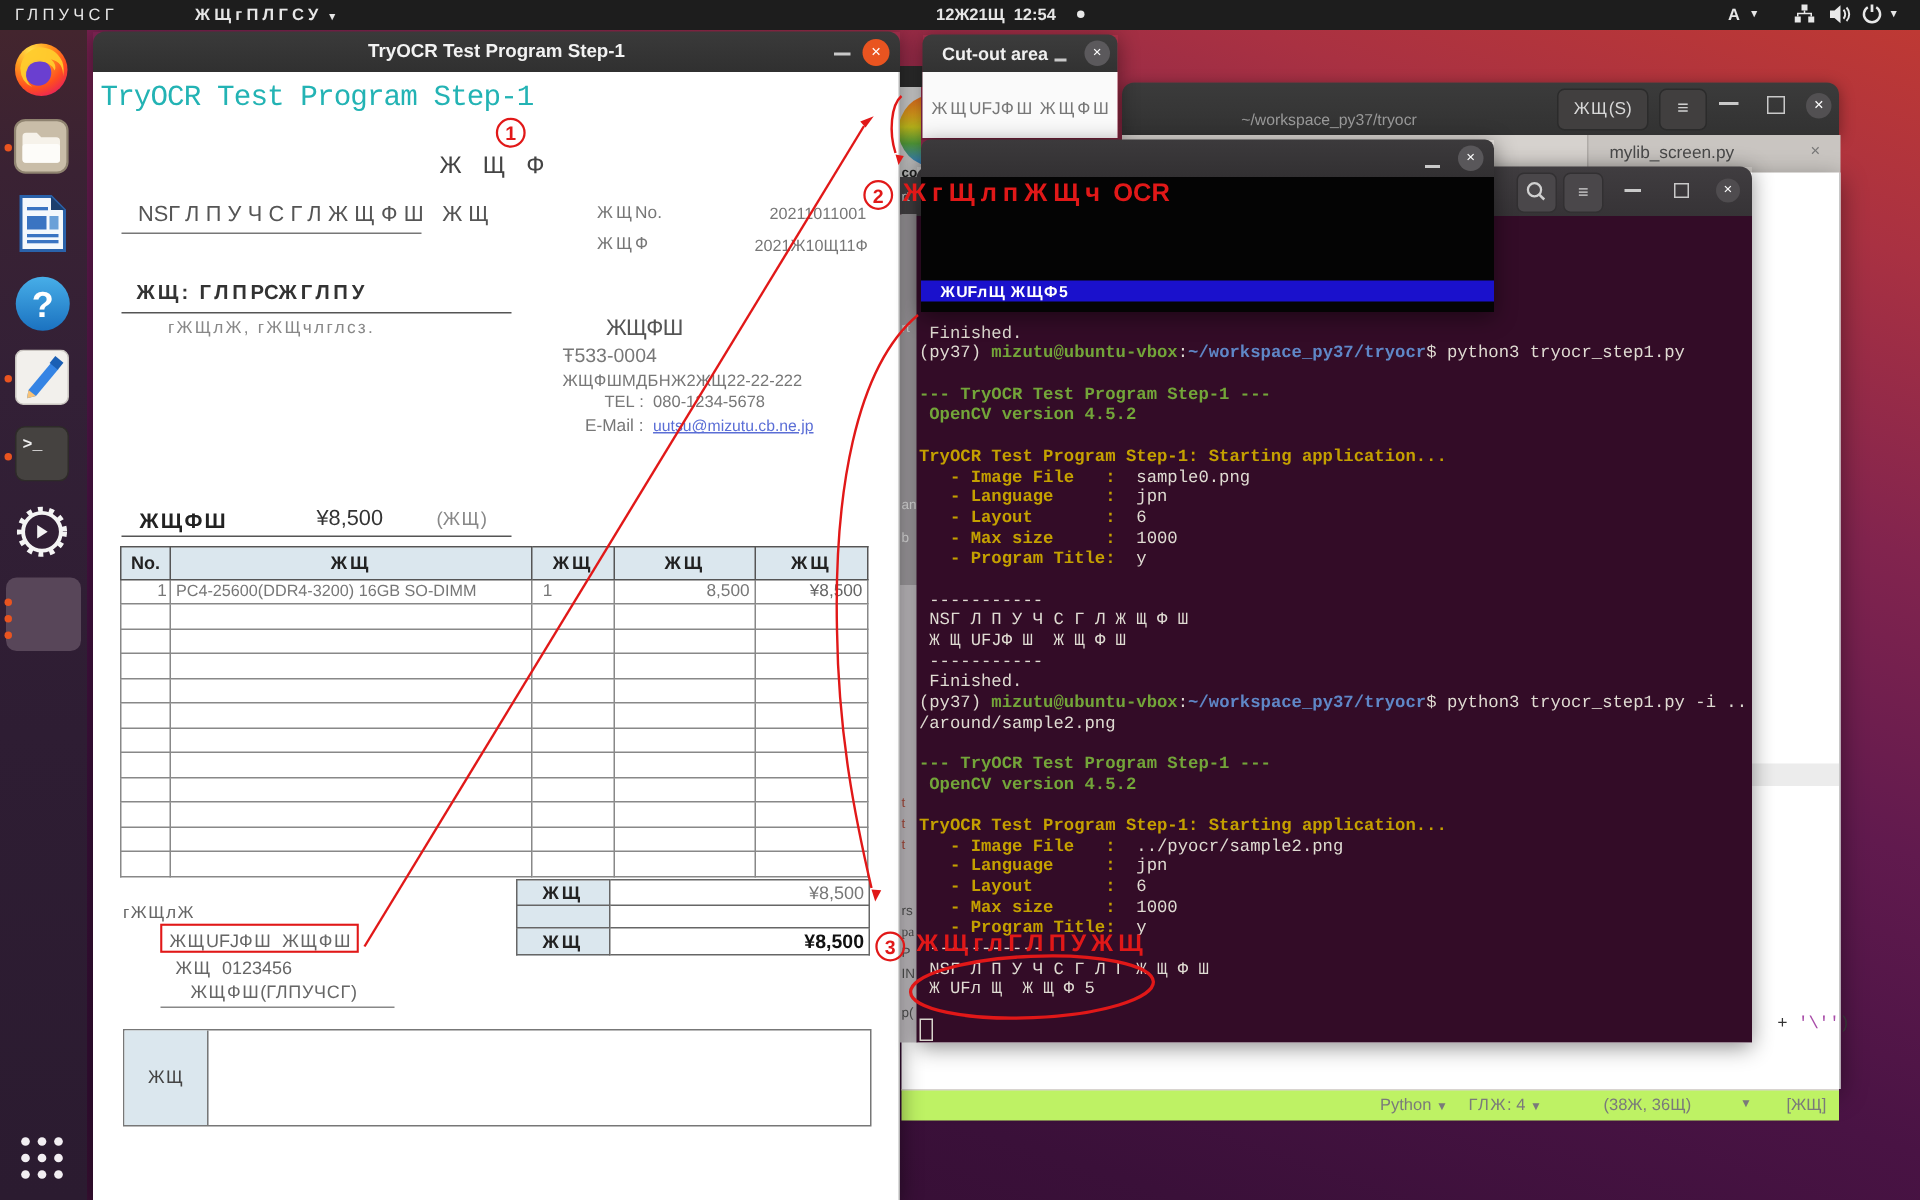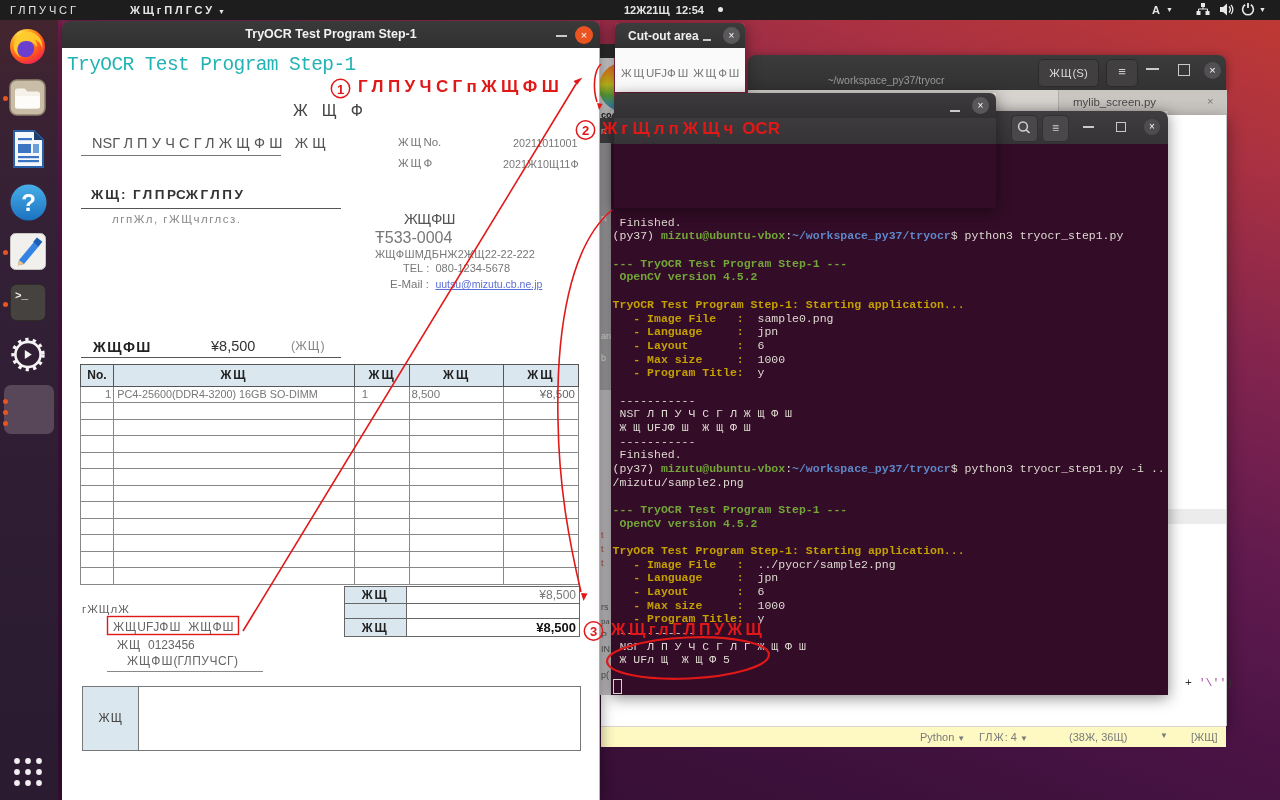--- a/index.html
+++ b/index.html
@@ -33,21 +33,21 @@
   <div class="ab" style="left:147px;top:35px;width:478px;height:25px;background:#d6d2ce;border-bottom:1px solid #bcb8b4;"></div>
   <div class="ab" style="left:457px;top:35px;width:168px;height:25px;background:#c9c5c1;border-left:1px solid #b0aca8;"></div>
   <div class="ab" style="left:472px;top:41px;width:110px;color:#4a4a4a;font-size:11.5px;">mylib_screen.py</div>
   <div class="ab" style="left:606px;top:40px;color:#777;font-size:11px;">×</div>
 
   <div class="ab" style="left:0;top:60px;width:625px;height:611px;background:#ffffff;border-right:1px solid #c8c8c8;box-shadow:0 4px 16px rgba(0,0,0,.4);"></div>
   <div class="ab" style="left:0;top:454px;width:625px;height:15px;background:#ececec;"></div>
 
   <pre class="ab" style="left:577px;top:621px;font-size:11.5px;color:#333;"> + <span style="color:#a84ca8">'\''</span>)</pre>
 
-  <div class="ab" style="left:0;top:671px;width:625px;height:20px;background:#fef9c3;border-top:1px solid #d8d4d0;color:#7a7a7a;font-size:11px;">
+  <div class="ab" style="left:0;top:671px;width:625px;height:20px;background:#bef264;border-top:1px solid #d8d4d0;color:#7a7a7a;font-size:11px;">
     <span class="ab" style="left:319px;top:4px;">Python <small style="font-size:8px">▼</small></span>
     <span class="ab" style="left:378px;top:4px;"><span class="jp" style="letter-spacing:1px">ГЛЖ</span>: 4 <small style="font-size:8px">▼</small></span>
     <span class="ab" style="left:468px;top:4px;">(38<span class="jp" style="letter-spacing:0">Ж</span>, 36<span class="jp" style="letter-spacing:0">Щ</span>)</span>
     <span class="ab" style="left:559px;top:4px;font-size:8px;">▼</span>
     <span class="ab" style="left:590px;top:4px;">[<span class="jp" style="letter-spacing:0">ЖЩ</span>]</span>
   </div>
 </div>
 
 <div class="ab" style="left:600px;top:44px;width:15px;height:14px;background:#2b2b2b;"></div>
 <div class="ab" style="left:600px;top:58px;width:14px;height:60px;background:#cdcdcd;overflow:hidden;">
@@ -87,24 +87,24 @@
 
   <div class="ab" style="left:30px;top:87px;font-size:14.5px;color:#555;">NS<span class="jp" style="letter-spacing:4.2px">ГЛПУЧСГЛЖЩФШ</span>&nbsp;&nbsp;<span class="jp" style="letter-spacing:4px">ЖЩ</span></div>
   <div class="ab" style="left:19px;top:106.5px;width:200px;height:1px;background:#777;"></div>
   <div class="ab" style="left:336px;top:88px;font-size:11.5px;color:#777;"><span class="jp" style="letter-spacing:2px">ЖЩ</span>No.</div>
   <div class="ab" style="left:451px;top:89px;font-size:10.8px;color:#777;">20211011001</div>
   <div class="ab" style="left:336px;top:109px;font-size:11.5px;color:#777;"><span class="jp" style="letter-spacing:2px">ЖЩФ</span></div>
   <div class="ab" style="left:441px;top:110px;font-size:10.8px;color:#777;">2021<span class="jp" style="letter-spacing:0">Ж</span>10<span class="jp" style="letter-spacing:0">Щ</span>11<span class="jp" style="letter-spacing:0">Ф</span></div>
 
   <div class="ab" style="left:29px;top:139px;font-size:13.5px;color:#333;font-weight:bold;"><span class="jp" style="letter-spacing:2px">ЖЩ</span>:&nbsp;&nbsp;<span class="jp" style="letter-spacing:2.5px">ГЛП</span>PC<span class="jp" style="letter-spacing:2.5px">ЖГЛПУ</span></div>
   <div class="ab" style="left:19px;top:159.5px;width:260px;height:1.5px;background:#555;"></div>
-  <div class="ab" style="left:50px;top:165px;font-size:11.5px;color:#888;"><span class="jp" style="letter-spacing:1.5px">лгпЖл, гЖЩчлглсз.</span></div>
+  <div class="ab" style="left:50px;top:165px;font-size:11.5px;color:#888;"><span class="jp" style="letter-spacing:1.5px">гЖЩлЖ, гЖЩчлглсз.</span></div>
 
   <div class="ab jp" style="left:342px;top:162px;font-size:15px;color:#555;letter-spacing:-0.5px;">ЖЩФШ</div>
-  <div class="ab" style="left:313px;top:181px;font-size:16px;color:#777;">Ŧ533-0004</div>
+  <div class="ab" style="left:313px;top:181px;font-size:13px;color:#777;">Ŧ533-0004</div>
   <div class="ab" style="left:313px;top:200px;font-size:11px;color:#777;"><span class="jp" style="letter-spacing:0.2px">ЖЩФШМДБНЖ</span>2<span class="jp" style="letter-spacing:0.2px">ЖЩ</span>22-22-222</div>
   <div class="ab" style="left:341px;top:214px;font-size:11px;color:#777;">TEL&nbsp;:&nbsp;&nbsp;080-1234-5678</div>
   <div class="ab" style="left:328px;top:230px;font-size:11.5px;color:#777;">E-Mail&nbsp;:&nbsp;&nbsp;<span style="color:#5b6ed6;text-decoration:underline;font-size:10.5px;">uutsu@mizutu.cb.ne.jp</span></div>
 
   <div class="ab" style="left:31px;top:291px;font-size:14px;color:#222;font-weight:bold;"><span class="jp" style="letter-spacing:1.5px">ЖЩФШ</span></div>
   <div class="ab" style="left:149px;top:290px;font-size:14.5px;color:#333;">¥8,500</div>
   <div class="ab" style="left:229px;top:291px;font-size:12.5px;color:#888;">(<span class="jp" style="letter-spacing:1px">ЖЩ</span>)</div>
   <div class="ab" style="left:19px;top:308.5px;width:260px;height:1.5px;background:#555;"></div>
 
   <table style="position:absolute;left:17.7px;top:316px;border-collapse:collapse;table-layout:fixed;width:499.3px;font-size:11.5px;color:#777;">
@@ -113,21 +113,21 @@
     <td style="border:1.2px solid #555;width:30.6px;text-align:center;">No.</td>
     <td style="border:1.2px solid #555;width:237.5px;text-align:center;"><span class="jp" style="letter-spacing:2px">ЖЩ</span></td>
     <td style="border:1.2px solid #555;width:52.6px;text-align:center;"><span class="jp" style="letter-spacing:2px">ЖЩ</span></td>
     <td style="border:1.2px solid #555;width:90.4px;text-align:center;"><span class="jp" style="letter-spacing:2px">ЖЩ</span></td>
     <td style="border:1.2px solid #555;text-align:center;"><span class="jp" style="letter-spacing:2px">ЖЩ</span></td>
    </tr>
    <tr style="height:16.5px;">
               <td style="border:1px solid #888;text-align:right;padding-right:2px;">1</td>
               <td style="border:1px solid #888;padding-left:3px;font-size:10.8px;">PC4-25600(DDR4-3200) 16GB SO-DIMM</td>
               <td style="border:1px solid #888;padding-left:7px;">1</td>
-              <td style="border:1px solid #888;padding-right:3px;">8,500</td>
+              <td style="border:1px solid #888;text-align:right;padding-right:3px;">8,500</td>
               <td style="border:1px solid #888;text-align:right;padding-right:3px;color:#666;">¥8,500</td>
             </tr>
    <tr style="height:16.5px;">
               <td style="border:1px solid #888;"></td>
               <td style="border:1px solid #888;"></td>
               <td style="border:1px solid #888;"></td>
               <td style="border:1px solid #888;"></td>
               <td style="border:1px solid #888;"></td>
             </tr>
    <tr style="height:16.5px;">
@@ -266,21 +266,21 @@
 <span class="y">   - Layout       :</span><span class="w">  6</span>
 <span class="y">   - Max size     :</span><span class="w">  1000</span>
 <span class="y">   - Program Title:</span><span class="w">  y</span>
 
 <span class="w"> -----------</span>
 <span class="w"> NS<span class="ck">ГЛПУЧСГЛЖЩФШ</span></span>
 <span class="w"> <span class="ck">ЖЩ</span>UFJ<span class="ck">ФШ</span> <span class="ck">ЖЩФШ</span></span>
 <span class="w"> -----------</span>
 <span class="w"> Finished.</span>
 <span class="w">(py37) </span><span class="g">mizutu@ubuntu-vbox</span><span class="w">:</span><span class="bl">~/workspace_py37/tryocr</span><span class="w">$ python3 tryocr_step1.py -i ..</span>
-<span class="w">/mizutu/sample2.png</span>
+<span class="w">/around/sample2.png</span>
 
 <span class="g">--- TryOCR Test Program Step-1 ---</span>
 <span class="g"> OpenCV version 4.5.2</span>
 
 <span class="y">TryOCR Test Program Step-1: Starting application...</span>
 <span class="y">   - Image File   :</span><span class="w">  ../pyocr/sample2.png</span>
 <span class="y">   - Language     :</span><span class="w">  jpn</span>
 <span class="y">   - Layout       :</span><span class="w">  6</span>
 <span class="y">   - Max size     :</span><span class="w">  1000</span>
 <span class="y">   - Program Title:</span><span class="w">  y</span>
@@ -288,20 +288,24 @@
 <span class="w"> NS<span class="ck">ГЛПУЧСГЛГЖЩФШ</span></span>
 <span class="w"> <span class="ck">Ж</span>UF<span class="ck">лЩ</span> <span class="ck">ЖЩФ</span>5</span></pre>
   <div class="ab" style="left:2px;top:535px;width:7px;height:13px;border:1.2px solid #d8d4cc;"></div>
  </div>
 </div>
 
 <div class="ab win" style="left:614px;top:93px;width:382px;height:115px;">
  <div class="ab" style="left:0;top:0;width:382px;height:25px;background:linear-gradient(#3c3a3c,#323032);border-radius:6px 6px 0 0;"></div>
  <div class="ab" style="left:336px;top:17px;width:10px;height:2px;background:#c9c9c9;"></div>
  <div class="ab cbtn" style="left:358px;top:4px;width:17px;height:17px;background:#59575a;font-size:10px;line-height:17px;">×</div>
+ <div class="ab" style="left:0;top:25px;width:382px;height:90px;background:#040404;">
+   <div class="ab" style="left:0;top:69px;width:382px;height:14px;background:#1a11cc;"></div>
+   <div class="ab" style="left:13px;top:71px;font-size:10.5px;color:#fff;font-weight:bold;"><span class="jp" style="letter-spacing:1px">Ж</span>UF<span class="jp" style="letter-spacing:1px">лЩ</span> <span class="jp" style="letter-spacing:1px">ЖЩФ</span>5</div>
+ </div>
 </div>
 
 <div class="ab tbar">
  <span style="left:10px;" class="jp">ГЛПУЧСГ</span>
  <span style="left:130px;font-weight:bold;"><span class="jp">ЖЩгПЛГСУ</span> <small style="font-size:7px;">▼</small></span>
  <span style="left:624px;font-weight:bold;">12<span class="jp" style="letter-spacing:0">Ж</span>21<span class="jp" style="letter-spacing:0">Щ</span>&nbsp; 12:54</span>
  <span style="left:718px;top:7px;width:5px;height:5px;background:#e8e8e8;border-radius:50%;"></span>
  <span style="left:1152px;font-weight:bold;">A</span>
  <span style="left:1166px;font-size:7px;top:6px;">▼</span>
  <span style="left:1196px;top:2px;"><svg width="14" height="14" viewBox="0 0 14 14">
@@ -418,15 +422,14 @@
   <circle cx="340.5" cy="88.5" r="9.2" stroke-width="1.5"></circle>
   <circle cx="585.5" cy="130" r="9.2" stroke-width="1.5"></circle>
   <circle cx="593.5" cy="631" r="9.2" stroke-width="1.5"></circle>
  </g>
  <g fill="#e11818" font-family="Liberation Sans" font-weight="bold">
   <text x="340.5" y="93.5" font-size="13" text-anchor="middle">1</text>
   <text x="585.5" y="135" font-size="13" text-anchor="middle">2</text>
   <text x="593.5" y="636" font-size="13" text-anchor="middle">3</text>
  </g>
 </svg>
-<div class="ab" style="left:358px;top:77px;color:#e11818;font-weight:bold;font-size:17px;"><span class="jp" style="letter-spacing:4.4px">ГЛПУЧСГпЖЩФШ</span></div>
 <div class="ab" style="left:602px;top:119px;color:#e11818;font-weight:bold;font-size:17px;"><span class="jp" style="letter-spacing:4px">ЖгЩлпЖЩч</span> OCR</div>
 <div class="ab" style="left:611px;top:621px;color:#e11818;font-weight:bold;font-size:16px;"><span class="jp" style="letter-spacing:3.5px">ЖЩглГЛПУЖЩ</span></div>
 </div>
 </body></html>

